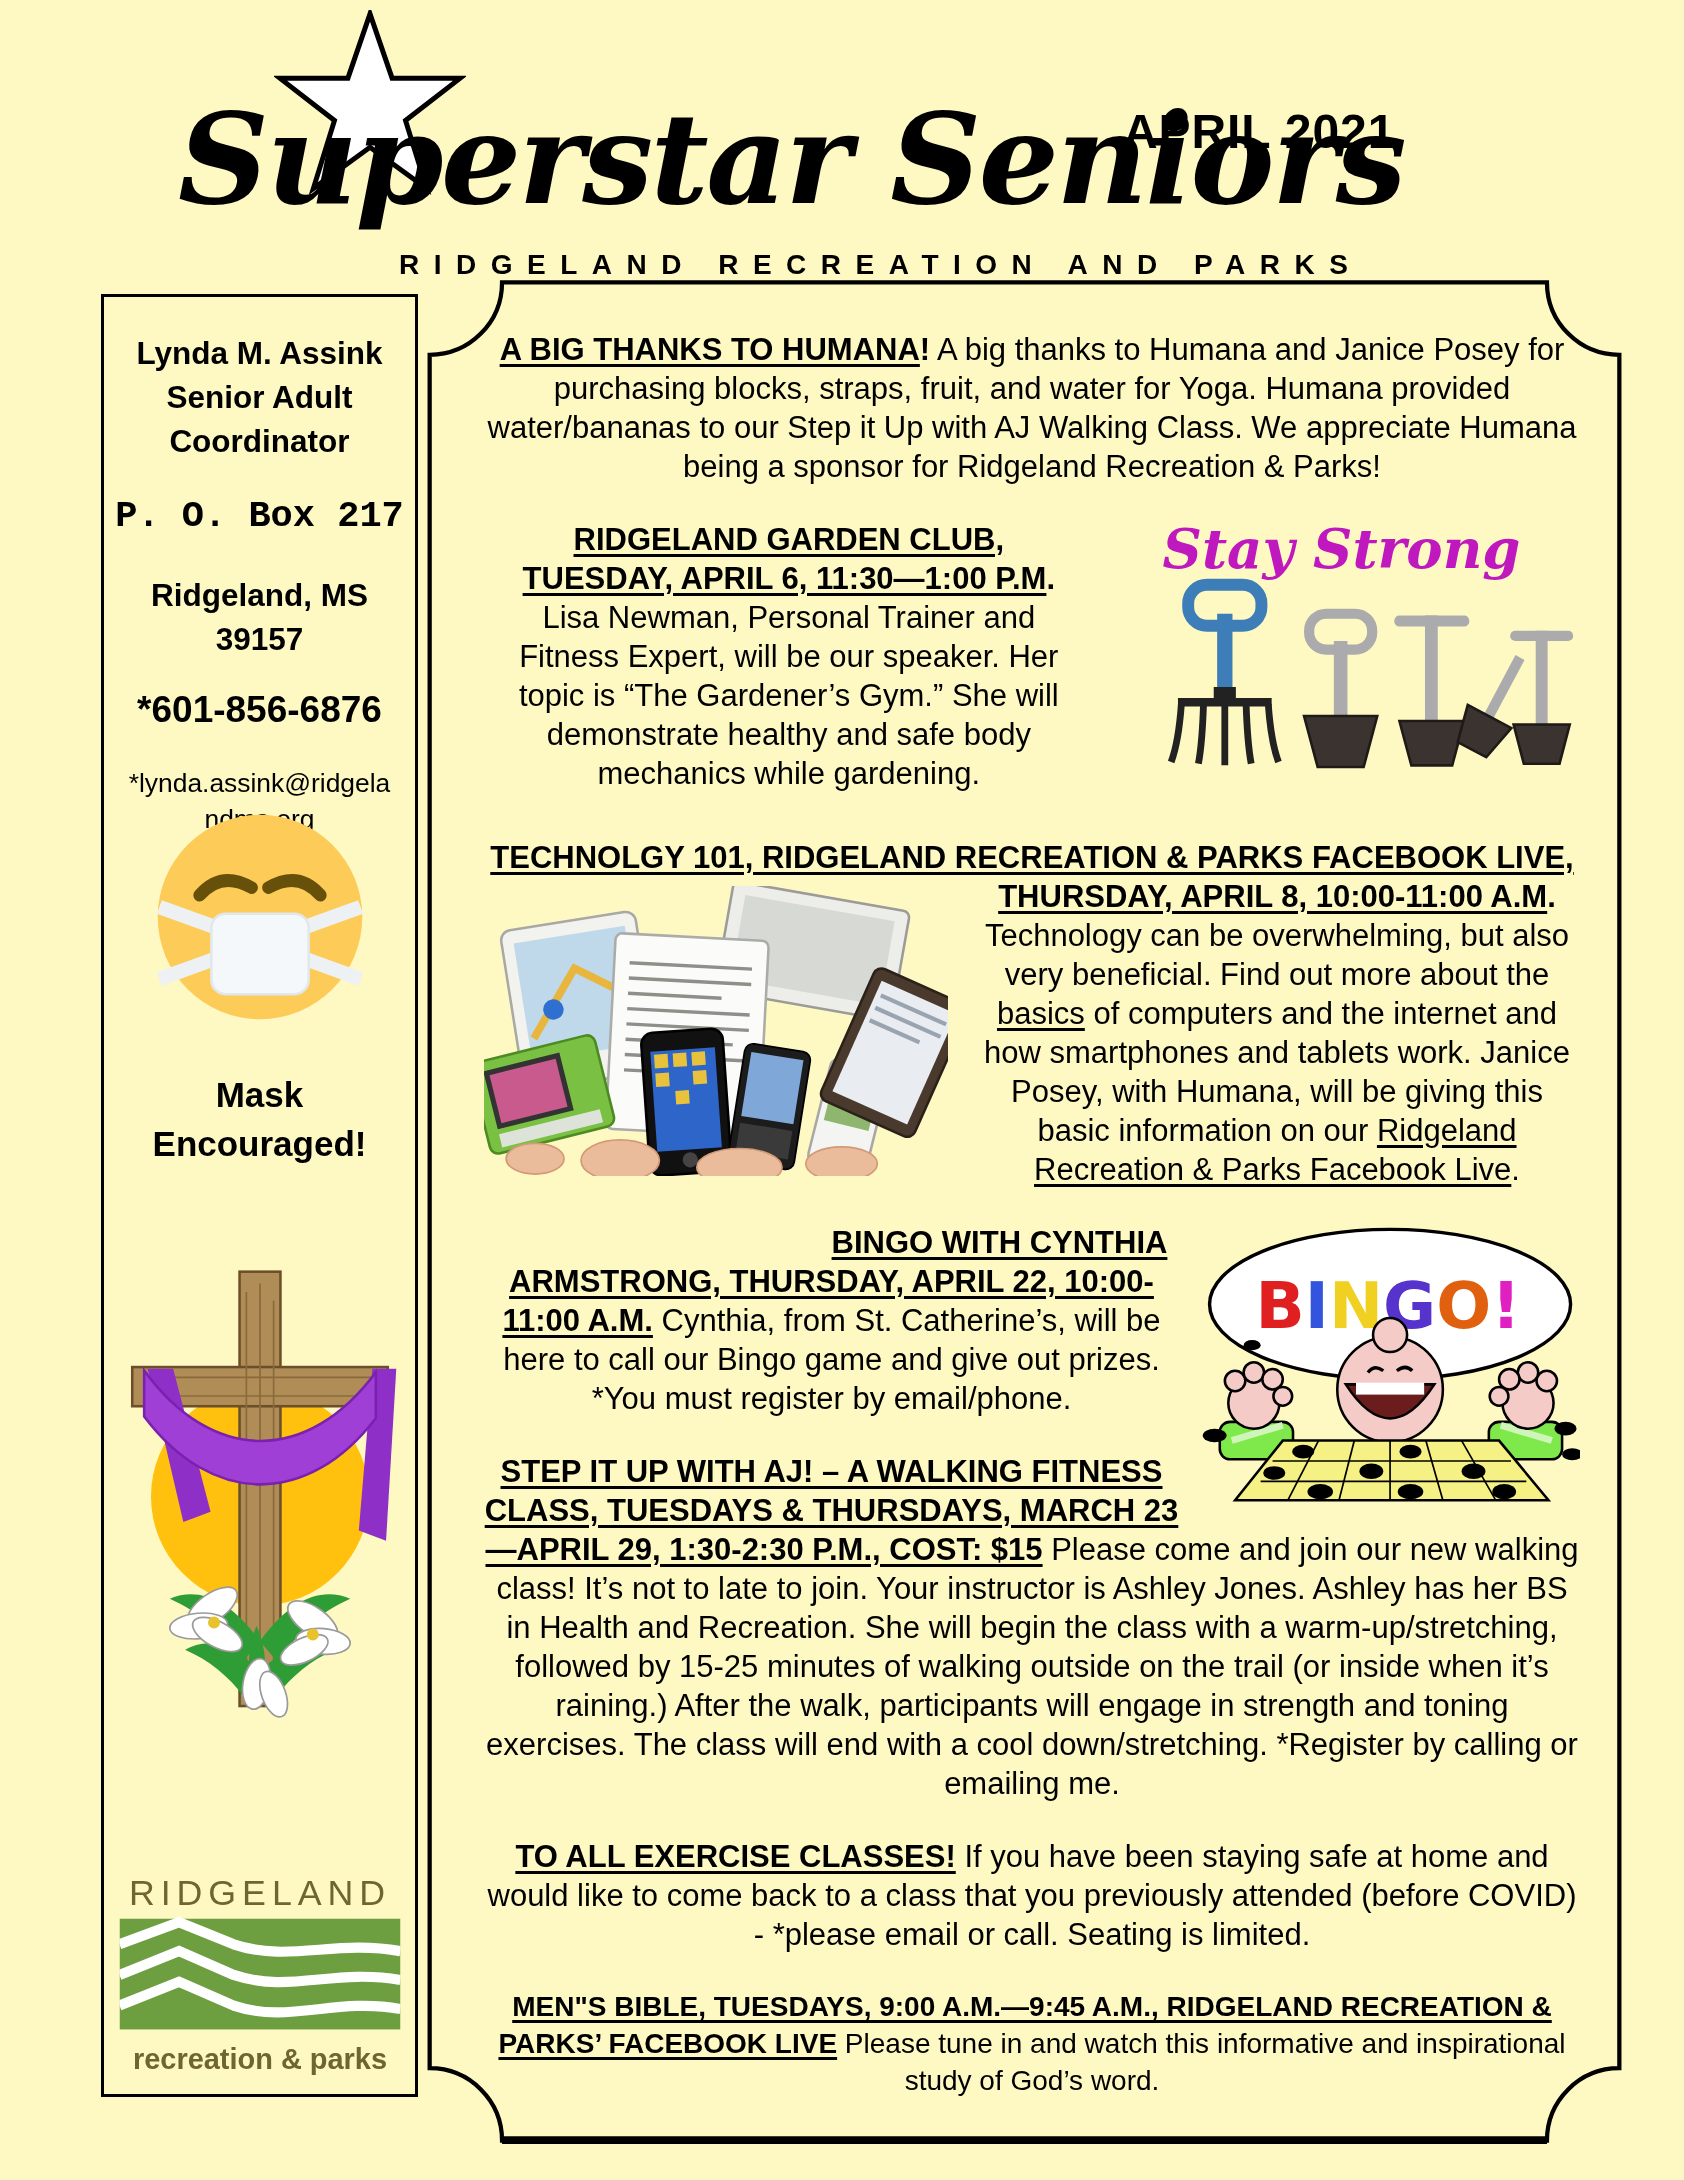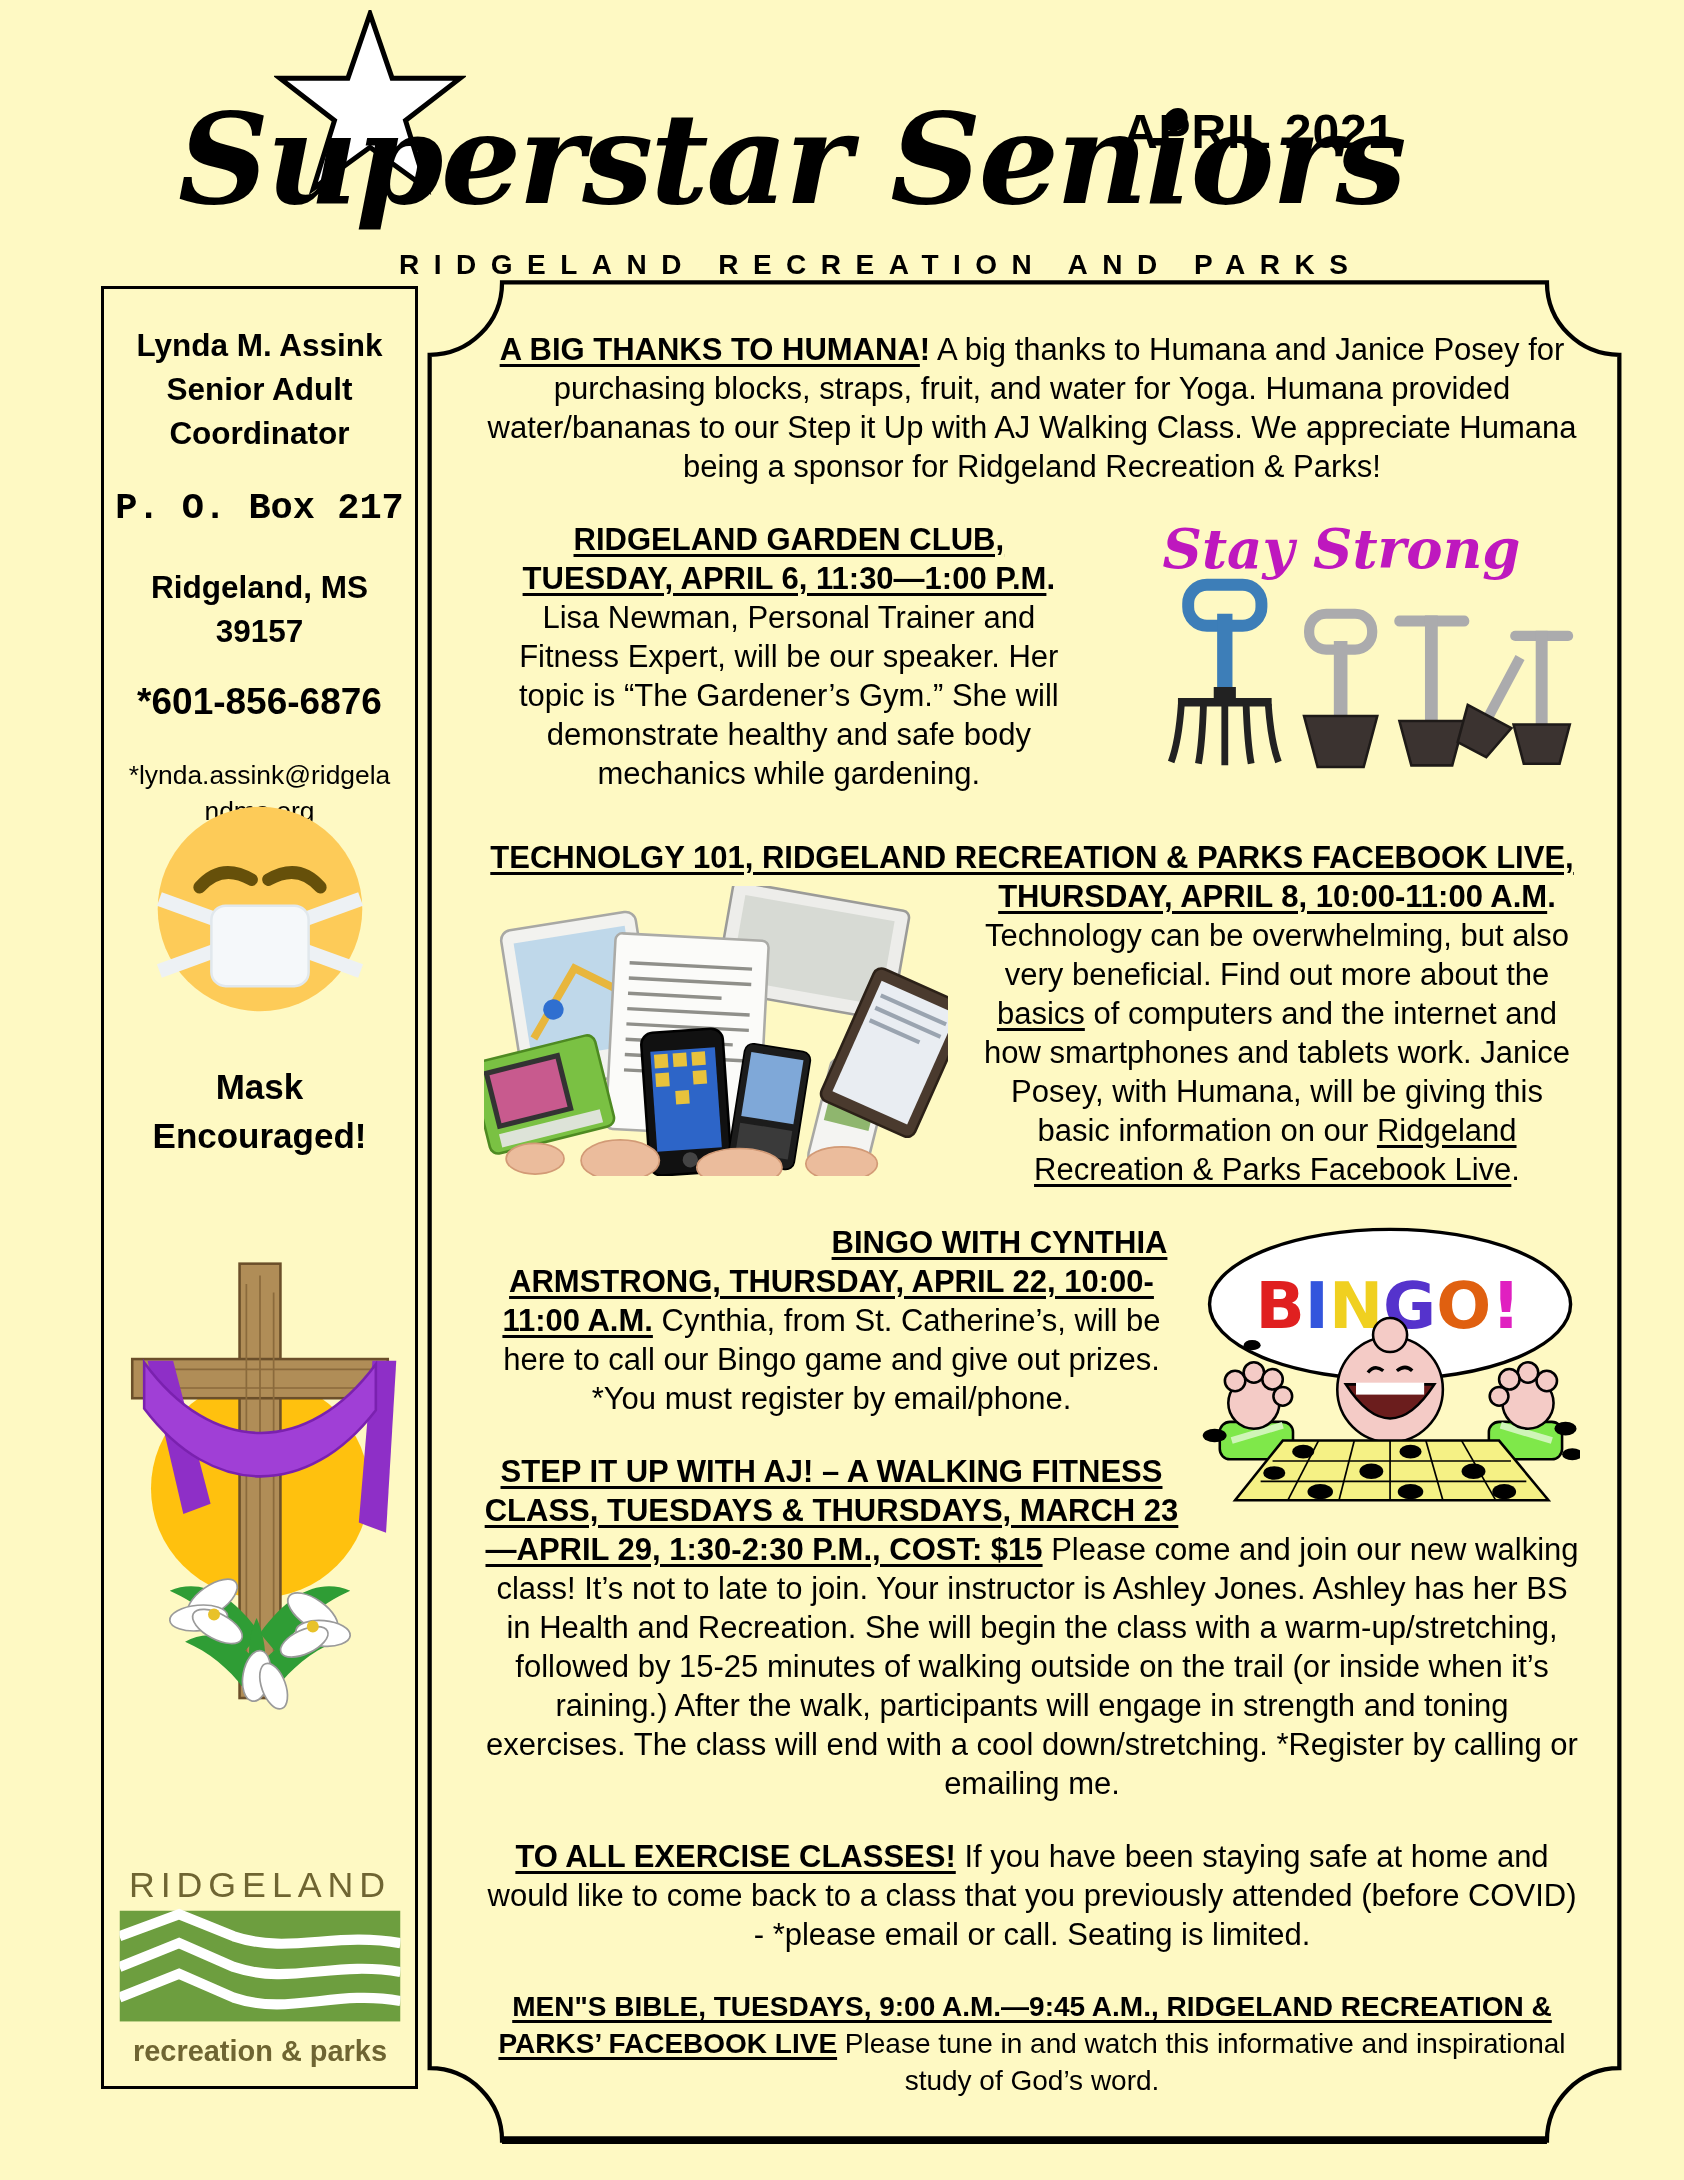--- a/index.html
+++ b/index.html
@@ -9,21 +9,21 @@
   
   .hdr-date{position:absolute;left:1123px;top:104px;font-size:48px;font-weight:bold;letter-spacing:0.9px;}
   .hdr-star{position:absolute;left:274px;top:10.2px;z-index:1;}
   .hdr-title{position:absolute;left:168px;top:75px;z-index:2;margin:10px;
              font-family:"DejaVu Serif",serif;font-style:italic;font-weight:bold;
              font-size:126px;letter-spacing:-2.6px;white-space:nowrap;}
   .hdr-sub{position:absolute;left:399px;top:249px;font-size:28px;font-weight:bold;
            letter-spacing:14.5px;white-space:nowrap;text-align:right;}
 
   
-  .sidebar{position:absolute;left:101px;top:286px;width:317px;height:1803px;
+  .sidebar{position:absolute;left:101px;top:294px;width:317px;height:1803px;
            border:3.4px solid #000;box-sizing:border-box;text-align:center;}
   .sb-contact{position:absolute;top:34px;left:0;right:0;}
   .sb-name{font-size:31.5px;font-weight:bold;line-height:44px;}
   .sb-pobox{margin-top:32px;font-size:37px;font-weight:bold;font-family:Liberation Mono, monospace;}
   .sb-city{margin-top:36px;font-size:31.5px;font-weight:bold;line-height:44px;}
   .sb-phone{margin-top:28px;font-size:37px;font-weight:bold;}
   .sb-email{margin-top:34px;font-size:26.4px;line-height:36px;padding:0 22px;overflow-wrap:anywhere;}
   .sb-mask{position:absolute;top:511px;left:50%;transform:translateX(-50%);}
   .sb-mask-caption{position:absolute;top:773px;left:0;right:0;
                    font-size:35px;font-weight:bold;line-height:49px;}

